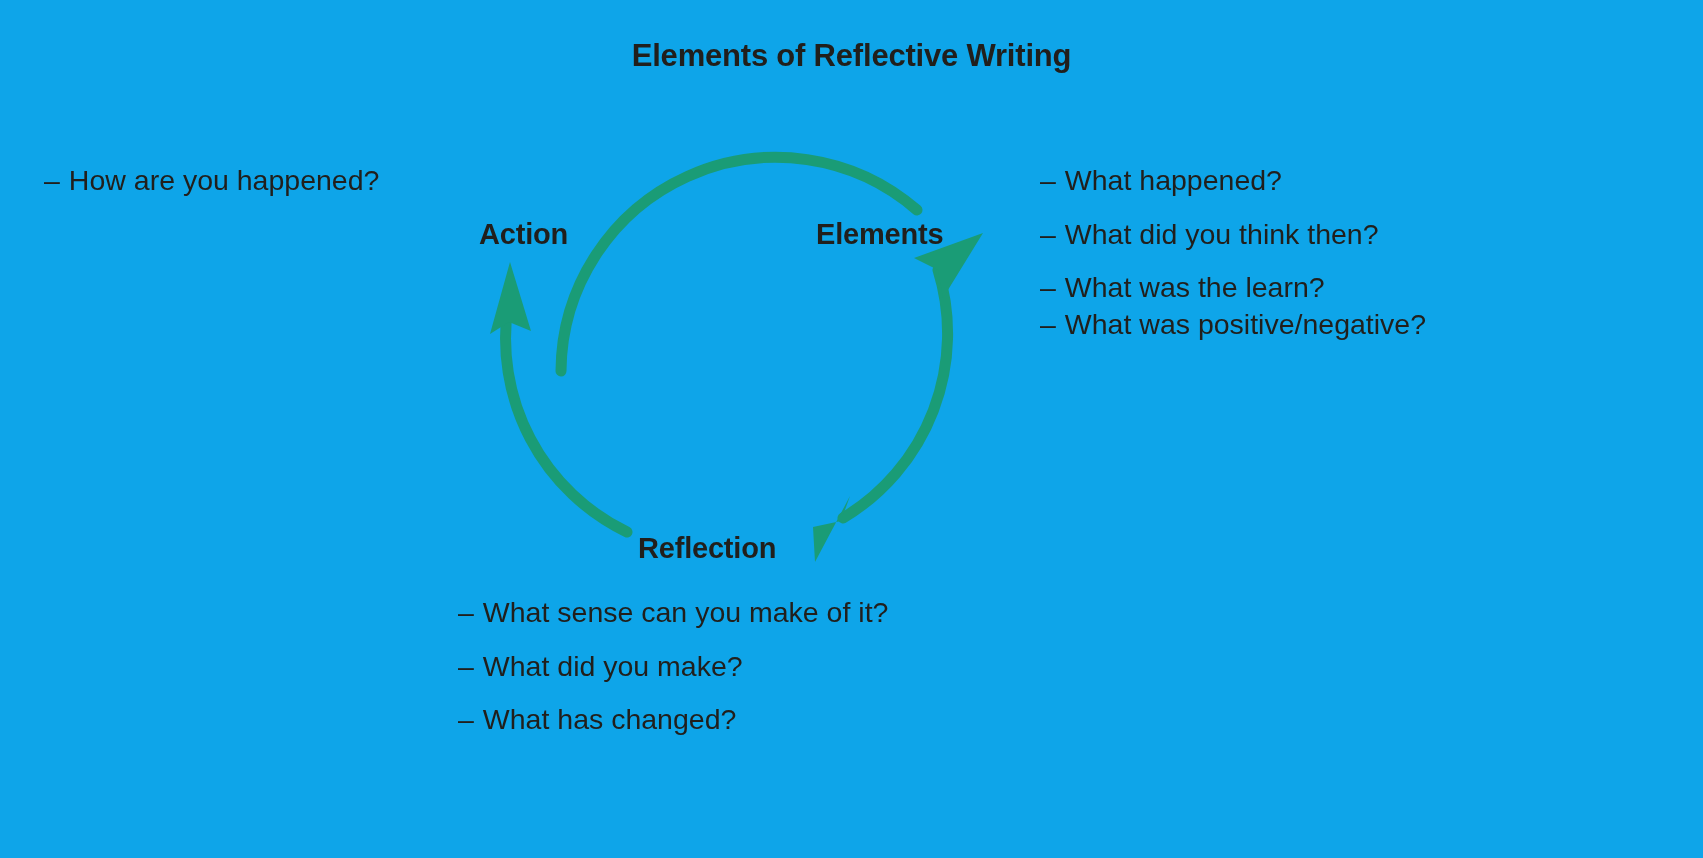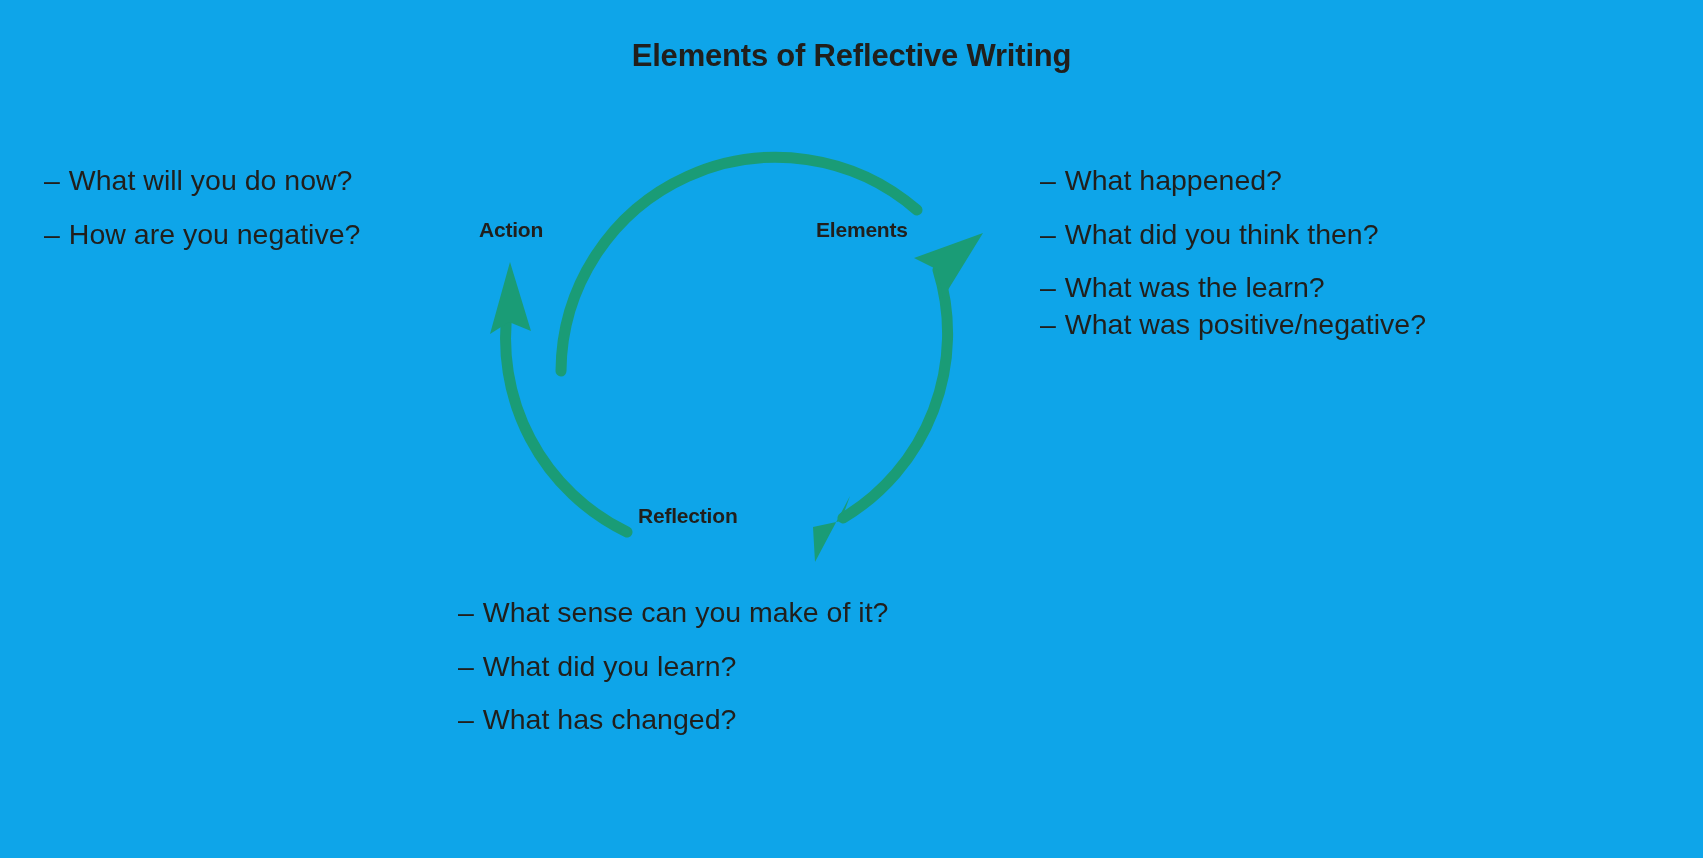--- a/index.html
+++ b/index.html
@@ -43,36 +43,36 @@
     top: 80px;
     width: 680px;
     height: 560px;
   }
 
   
   .node-label {
     position: absolute;
     font-family: "Liberation Sans", sans-serif;
     font-weight: bold;
-    font-size: 21px;
+    font-size: 29px;
     color: #211f1c;
     white-space: nowrap;
     letter-spacing: -0.2px;
   }
   .node-action {
     left: 479px;
     top: 218px;
   }
   .node-happening {
     left: 816px;
     top: 218px;
   }
   .node-reflection {
     left: 638px;
-    top: 504px;
+    top: 532px;
   }
 
   
   .qlist {
     position: absolute;
     font-family: "Liberation Sans", sans-serif;
     font-size: 28.5px;
     color: #211f1c;
     line-height: 1;
     white-space: nowrap;
@@ -117,30 +117,29 @@
     <polygon points="553,153 484,178 508,190 513,218" fill="#1a9c76"></polygon>
     <polygon points="385,482 420,416 411,441 383,447" fill="#1a9c76"></polygon>
     <polygon points="80,182 60,254 79,242 101,251" fill="#1a9c76"></polygon>
   </svg>
 
   <div class="node-label node-action">Action</div>
   <div class="node-label node-happening">Elements</div>
   <div class="node-label node-reflection">Reflection</div>
 
   <div class="qlist list-action">
-    <span class="qitem"><span class="dash">–</span><span>What will you do now?</span></span>
-    <span class="qitem"><span class="dash">–</span><span>How are you negative?</span></span>
+    <span class="qitem"><span class="dash">–</span><span>How are you happened?</span></span>
   </div>
 
   <div class="qlist list-happening">
     <span class="qitem"><span class="dash">–</span><span>What happened?</span></span>
     <span class="qitem"><span class="dash">–</span><span>What did you think then?</span></span>
     <span class="qitem tight"><span class="dash">–</span><span>What was the learn?</span></span>
     <span class="qitem"><span class="dash">–</span><span>What was positive/negative?</span></span>
   </div>
 
   <div class="qlist list-reflection">
     <span class="qitem"><span class="dash">–</span><span>What sense can you make of it?</span></span>
-    <span class="qitem"><span class="dash">–</span><span>What did you learn?</span></span>
+    <span class="qitem"><span class="dash">–</span><span>What did you make?</span></span>
     <span class="qitem"><span class="dash">–</span><span>What has changed?</span></span>
   </div>
 
 </div>
 
 </body></html>

